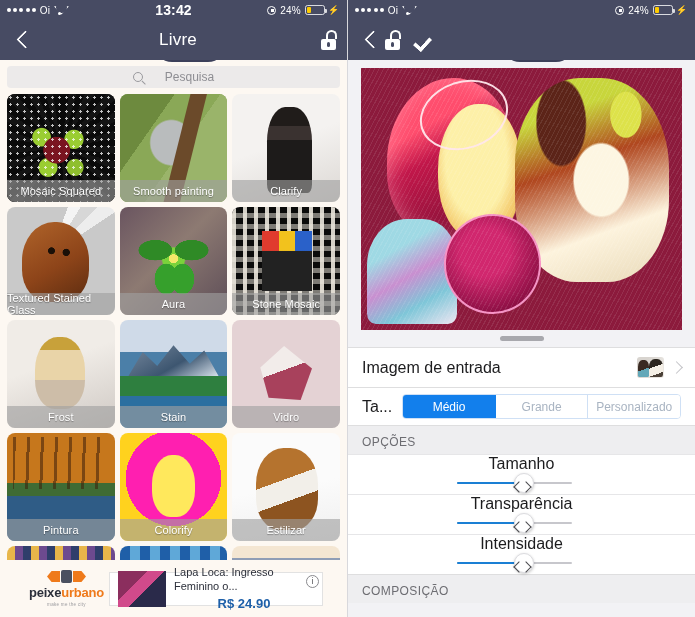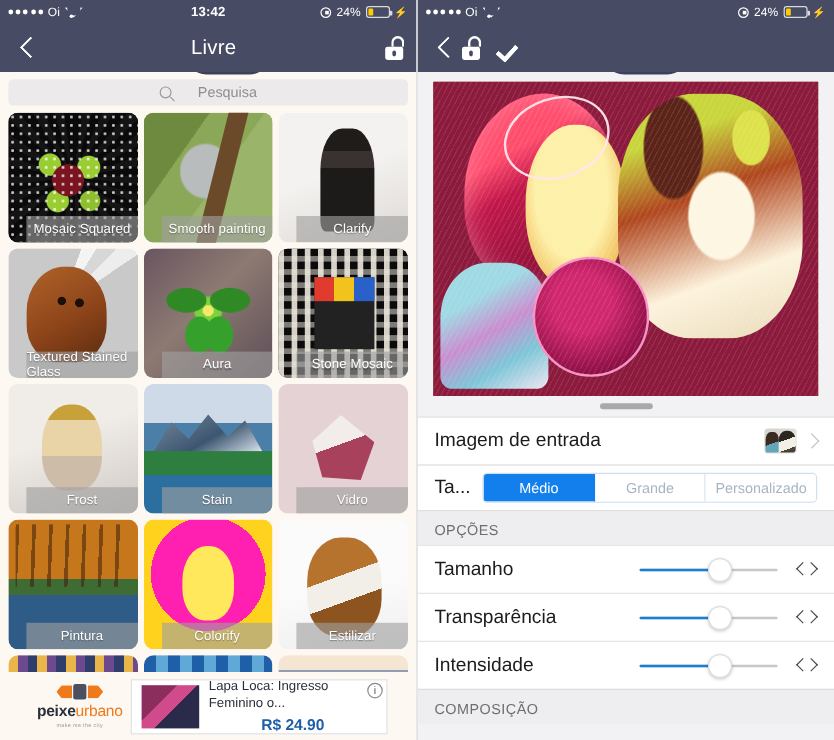--- a/index.html
+++ b/index.html
@@ -27,21 +27,21 @@
   .wifi { width:11px; height:9px; position:relative; display:inline-block; }
   .wifi:before{
     content:""; position:absolute; left:0; bottom:0; width:11px; height:11px;
     border:2.2px solid #fff; border-radius:50%;
     clip-path:polygon(50% 100%, 0 45%, 100% 45%);
   }
   .wifi:after{
     content:""; position:absolute; left:4px; bottom:0px; width:3px; height:3px;
     background:#fff; border-radius:50%;
   }
-  .sb-time { position:absolute; left:0; right:0; text-align:center; font-size:11px; font-weight:600; }
+  .sb-time { position:absolute; left:0; right:0; text-align:center; font-size:14px; font-weight:600; }
   .sb-right { display:flex; align-items:center; gap:4px; margin-left:auto; position:relative; z-index:2; }
   .lockrot { width:9px; height:9px; border:1.2px solid #fff; border-radius:50%; position:relative; }
   .lockrot:after{ content:""; position:absolute; left:3px; top:2.4px; width:3px; height:3.6px; background:#fff; }
   .batt-pct { font-size:10px; }
   .batt { width:20px; height:9.5px; border:1px solid rgba(255,255,255,.8); border-radius:2.5px; position:relative; padding:1px; }
   .batt:after{ content:""; position:absolute; right:-3px; top:3px; width:1.6px; height:3.5px; background:rgba(255,255,255,.8); border-radius:0 1px 1px 0; }
   .batt i { display:block; height:100%; background:#ffcc00; border-radius:1px; }
   .bolt { font-size:9px; line-height:1; }
 
   
@@ -105,21 +105,21 @@
   }
   .tile {
     position:relative; width:100%; height:108px; border-radius:8px;
     overflow:hidden; cursor:pointer;
   }
   .tile .art { position:absolute; inset:0; }
   .tile .cap {
     position:absolute; left:0; right:0; bottom:0; height:22px;
     background:rgba(160,160,160,.62);
     color:#fff; font-size:11px; display:flex; align-items:center; justify-content:center;
-    text-shadow:0 1px 1px rgba(0,0,0,.35); letter-spacing:.1px;margin-left:15px;
+    text-shadow:0 1px 1px rgba(0,0,0,.35); letter-spacing:.1px;
   }
   .tile.small { height:30px; }
 
   
   .a-mosaic{background:
       radial-gradient(circle at 46% 52%, #7a1420 0 16%, transparent 17%),
       radial-gradient(circle at 32% 40%, #9acd32 0 9%, transparent 10%),
       radial-gradient(circle at 62% 42%, #9acd32 0 10%, transparent 11%),
       radial-gradient(circle at 38% 68%, #9acd32 0 9%, transparent 10%),
       radial-gradient(circle at 63% 68%, #8fbf2e 0 8%, transparent 9%),
@@ -201,24 +201,24 @@
     background:#fdf8f2; display:flex; align-items:center; padding:5px 24px;
     z-index:6;
   }
   .ad-brand { width:85px; display:flex; flex-direction:column; align-items:center; gap:2px; }
   .ad-fish { display:flex; align-items:center; gap:1px; }
   .ad-fish .f1{width:13px;height:11px;background:#ef7a1b;clip-path:polygon(0 50%,35% 0,100% 0,100% 100%,35% 100%);}
   .ad-fish .f2{width:11px;height:13px;background:#4a5060;border-radius:2px;}
   .ad-fish .f3{width:13px;height:11px;background:#ef7a1b;clip-path:polygon(0 0,65% 0,100% 50%,65% 100%,0 100%);}
   .ad-name{font-size:13px;font-weight:700;letter-spacing:-.2px;}
   .ad-name b{color:#2b2f3a;font-weight:700;}
-  .ad-name i{color:#ef7a1b;font-style:normal;font-weight:400;}
+  .ad-name i{color:#ef7a1b;font-style:normal;font-weight:700;}
   .ad-tag{font-size:4.5px;color:#9a9a9e;letter-spacing:.3px;}
   .ad-card {
-    flex:1; height:46px; background:#fff; border:1px solid #e2e2e2;
+    flex:1; height:34px; background:#fff; border:1px solid #e2e2e2;
     display:flex; align-items:center; gap:8px; padding:4px 8px; position:relative;
   }
   .ad-thumb{width:48px;height:36px;flex:0 0 48px;
     background:linear-gradient(135deg,#8b2e5e 0 35%,#d14a8b 35% 55%,#2a2a4a 55% 100%);}
   .ad-txt{flex:1;}
   .ad-title{font-size:11px;color:#2b2f3a;line-height:1.25;}
   .ad-price{font-size:13px;font-weight:700;color:#1d5fa8;text-align:center;margin-top:3px;}
   .ad-info{position:absolute;right:3px;top:2px;width:13px;height:13px;border:1px solid #8a8a8e;border-radius:50%;
     font-size:9px;color:#5a5a5e;display:flex;align-items:center;justify-content:center;line-height:1;}
 
@@ -280,21 +280,21 @@
   .seg-label{font-size:16px;color:#1c1c1e;margin-right:10px;}
   .segmented{flex:1;display:flex;height:25px;border-radius:4px;overflow:hidden;border:1px solid #cfe0f5;}
   .seg{flex:1;display:flex;align-items:center;justify-content:center;font-size:12px;color:#a9b4c2;
     background:#fff;border-right:1px solid #cfe0f5;cursor:pointer;}
   .seg:last-child{border-right:none;}
   .seg.active{background:#127fec;color:#fff;border-right-color:#127fec;}
 
   .section-hdr{background:#eeeef0;padding:9px 14px 5px;font-size:12px;color:#6d6d72;letter-spacing:.4px;
     border-top:1px solid #dededf;}
 
-  .slider-row{background:#fff;display:flex;align-items:center;padding:0 14px;height:40px;border-top:1px solid #e6e6e8;}
+  .slider-row{background:#fff;display:flex;align-items:center;padding:0 14px;height:40px;border-top:1px solid #e6e6e8;flex-direction:column;}
   .slider-row:first-of-type{border-top:none;}
   .sl-label{font-size:16px;color:#1c1c1e;flex:1;}
   .slider{width:115px;height:20px;position:relative;margin-right:14px;cursor:pointer;}
   .sl-track{position:absolute;left:0;right:0;top:9px;height:2px;background:#c7c7cc;border-radius:1px;}
   .sl-fill{position:absolute;left:0;top:9px;height:2px;background:#1a7fd4;border-radius:1px;}
   .sl-thumb{position:absolute;top:0;width:20px;height:20px;border-radius:50%;background:#fff;
     border:1px solid #dcdce0;box-shadow:0 1px 3px rgba(0,0,0,.22);}
   .stepper{display:flex;gap:1px;align-items:center;cursor:pointer;}
   .stepper span{width:9px;height:13px;position:relative;}
   .stepper .lt:before{content:"";position:absolute;left:3px;top:2px;width:7px;height:7px;

